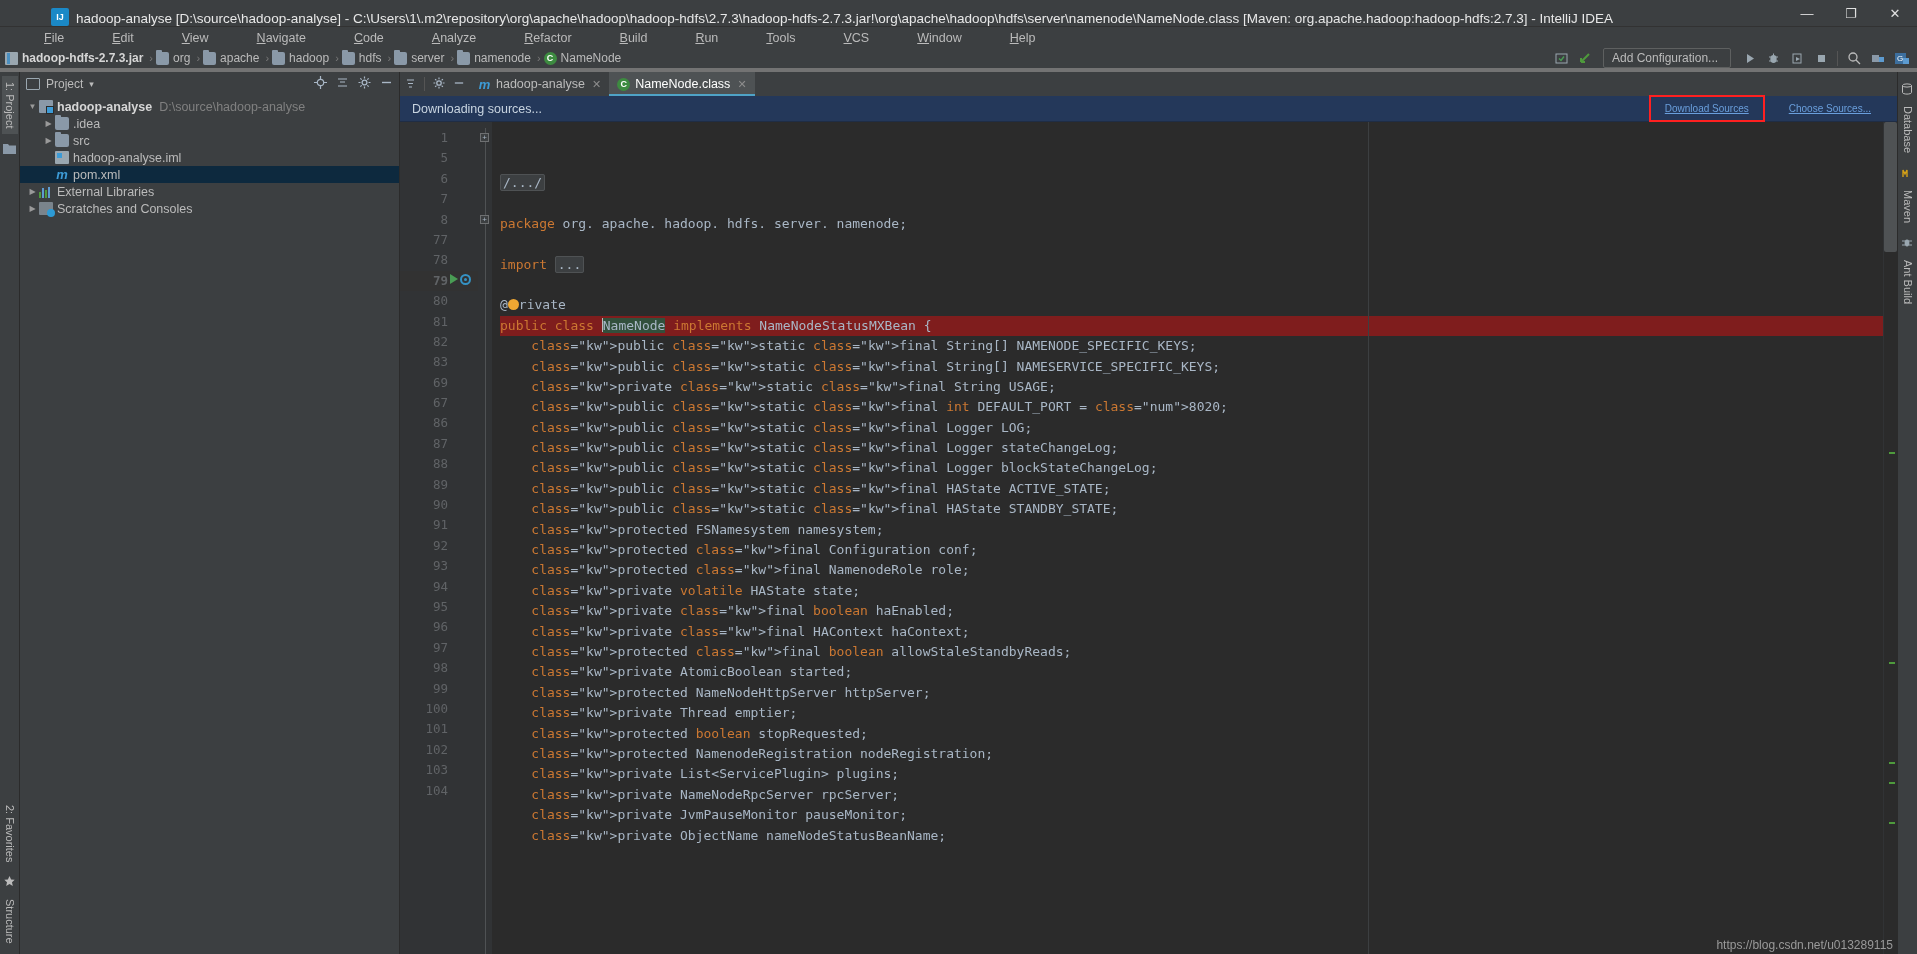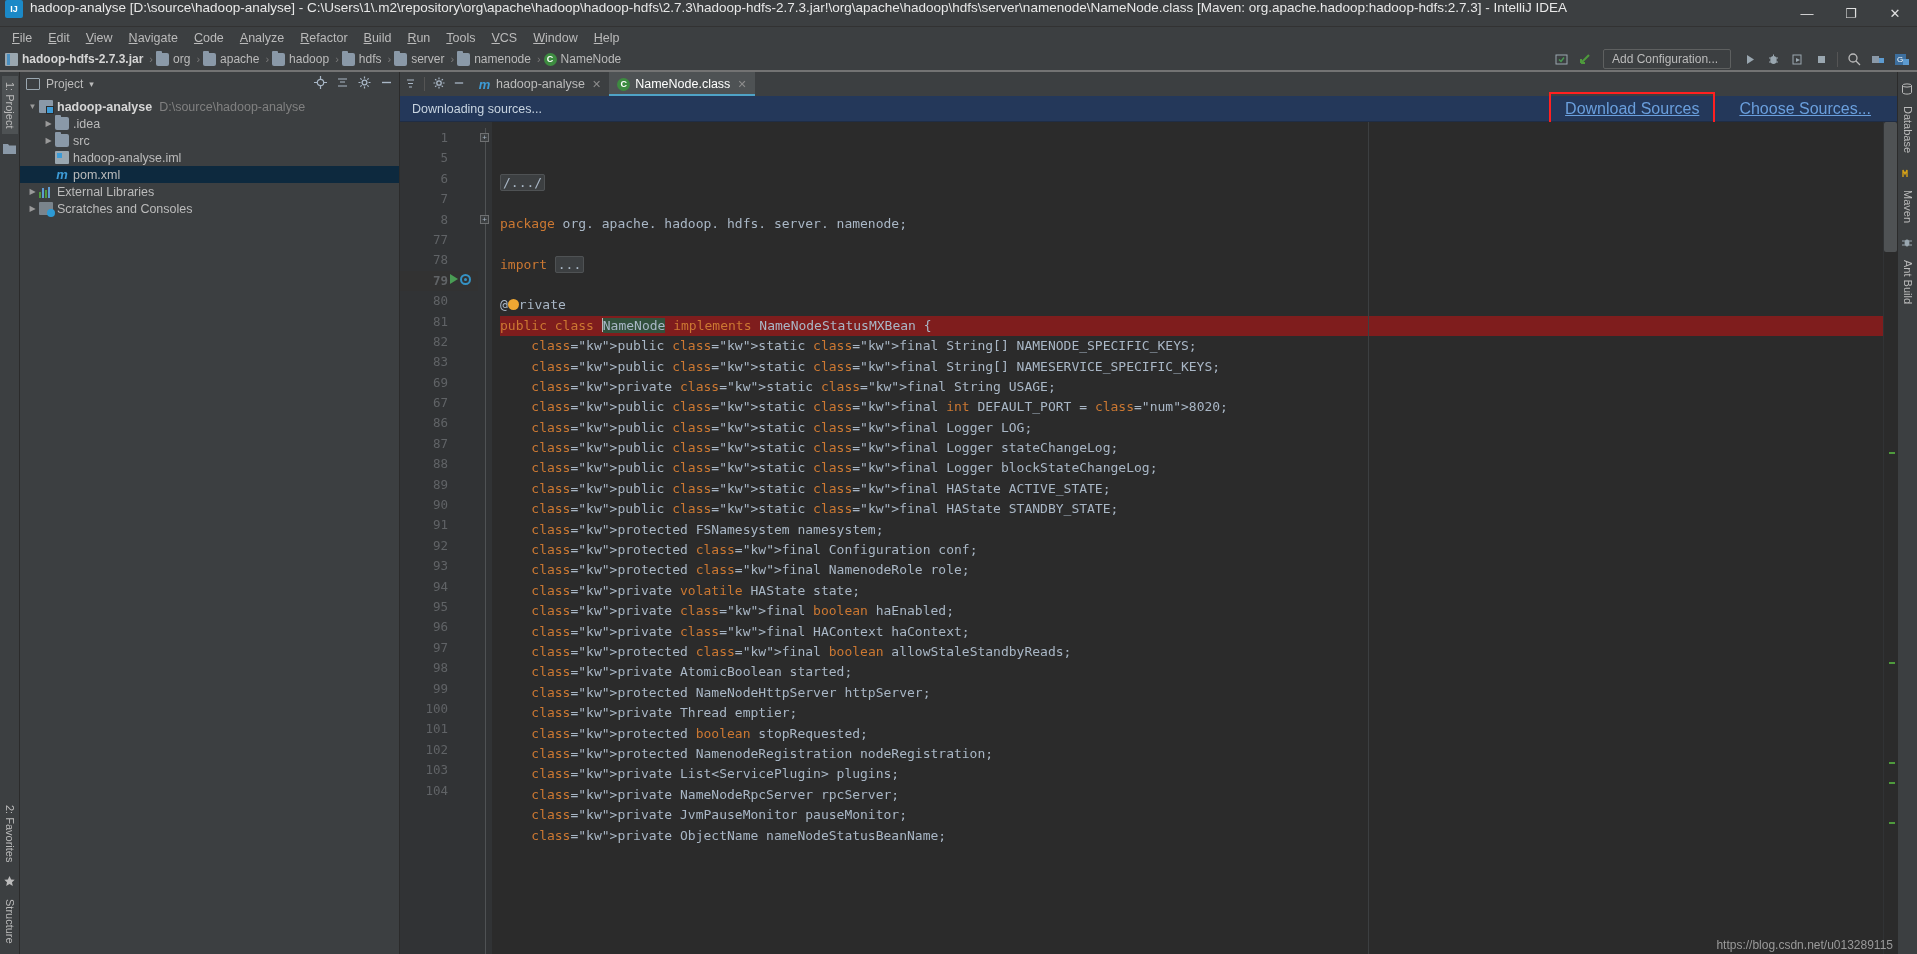--- a/index.html
+++ b/index.html
@@ -6,22 +6,23 @@
   html, body {
     width: 1917px; height: 954px;
     background: #3c3f41;
     font-family: "Liberation Sans", sans-serif;
     overflow: hidden;
   }
 
   
   #titlebar {
     height: 27px; background: #3c3f41; color: #e8e8e8;
-    display: flex; align-items: flex-start; font-size: 14px;
+    display: flex; align-items: flex-end; font-size: 14px;
     border-bottom: 1px solid #323232;
+    padding-left: 46px;
   }
   #app-logo {
     width: 18px; height: 18px; margin: 0 7px 0 5px; flex: none;
     background: #1b89c7; border-radius: 2px; position: relative;
   }
   #app-logo::after {
     content: "IJ"; position: absolute; left: 0; top: 0; right: 0; bottom: 0;
     color: #fff; font-size: 9px; font-weight: bold;
     display: flex; align-items: center; justify-content: center;
   }
@@ -30,28 +31,28 @@
   .win-btn {
     width: 44px; height: 27px; display: flex; align-items: center;
     justify-content: center; color: #e0e0e0; font-size: 13px;
   }
 
   
   #menubar {
     height: 21px; background: #3c3f41; display: flex; align-items: center;
     padding-left: 4px; font-size: 12.5px; color: #bbbbbb;
   }
-  .menu-item { padding: 2px 8px; }
+  .menu-item { padding: 2px 8px; margin-left: 32px; }
   .menu-item u { text-decoration: underline; }
 
   
   #navbar {
     height: 24px; background: #3c3f41; display: flex; align-items: center;
     padding-left: 5px; font-size: 12px; color: #a9b7c6;
-    border-bottom: 2px solid #737373;
+    border-bottom: 4px solid #737373;
   }
   .crumb { display: flex; align-items: center; white-space: nowrap; }
   .crumb .lbl { padding: 0 3px; color: #bbbbbb; }
   .crumb.root .lbl { font-weight: bold; color: #d6d6d6; }
   .crumb-sep { color: #7a7a7a; margin: 0 3px; font-size: 11px; }
   .ico { width: 13px; height: 13px; flex: none; display: inline-block;
          position: relative; margin-right: 1px; }
   .ico.jar { background: #9aa7b0; border-radius: 1px; }
   .ico.jar::after { content:""; position:absolute; left:2px; top:1px;
     width:3px; height:11px; background:#4a8fc0; }
@@ -155,21 +156,21 @@
   .ticon.clz { background:#3d8b40; border-radius:50%; }
   .ticon.clz::after{ content:"C"; position:absolute;inset:0;color:#fff;
     font-size:9px;font-weight:bold;display:flex;align-items:center;
     justify-content:center; }
 
   
   #banner { height: 26px; background: #24385a; display:flex; align-items:center;
     padding: 0 12px; font-size: 12.5px; color:#c8d4e0;
     border-bottom: 1px solid #1f2d45; position: relative; }
   #banner-actions { margin-left:auto; display:flex; align-items:center; gap: 0; }
-  .banner-link { color:#6a9fdd; text-decoration: underline; font-size: 16px;
+  .banner-link { color:#6a9fdd; text-decoration: underline; font-size: 10px;
     padding: 3px 14px; }
   #download-sources-wrap { border: 2px solid #ff2020; padding: 6px 10px;
     margin-right: 10px; display:flex; align-items:center; }
   #download-sources-wrap .banner-link { padding: 0 4px; }
 
   
   #code-pane { flex: 1; display:flex; position: relative; overflow:hidden;
     background:#2b2b2b; }
   #gutter { width: 78px; background:#313335; flex:none; text-align:right;
     position: relative; padding-top: 6px; }

